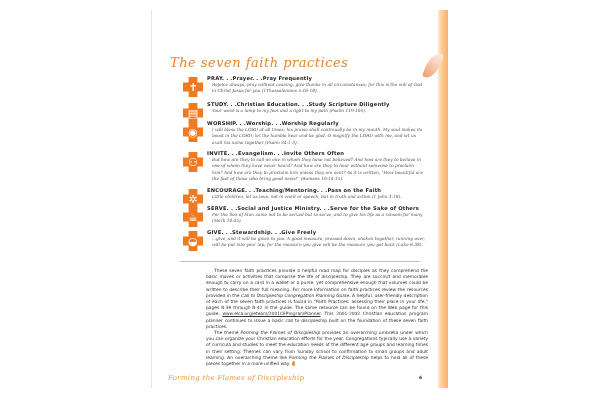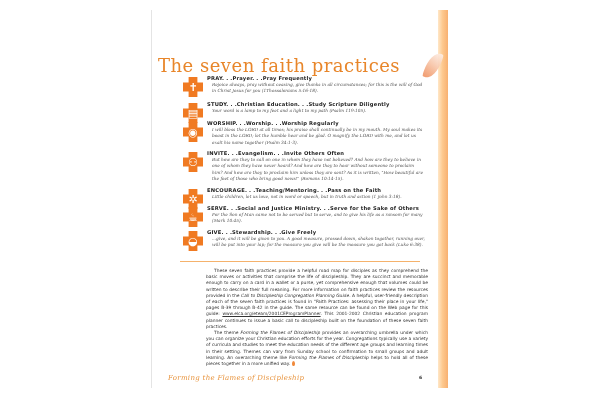--- a/index.html
+++ b/index.html
@@ -25,23 +25,24 @@
       position: absolute;
       left: 426px; top: 52px;
       width: 14px; height: 27px;
       background: linear-gradient(200deg, #fdf1ea 0%, #f7c3a5 50%, #ef8f5d 100%);
       border-radius: 80% 10% 80% 10%;
       transform: rotate(18deg);
       opacity: 0.9;
     }
     .title {
       position: absolute;
-      left: 158px; top: 55px;
+      left: 170px; top: 55px;
       font-family: "DejaVu Serif", serif;
-      font-size: 18px;
+      font-style: italic;
+      font-size: 13px;
       color: #e8862a;
       letter-spacing: 0.5px;
       white-space: nowrap;
     }
     .practice {
       position: absolute;
       left: 183px;
       width: 245px;
     }
     .practice .icon {

